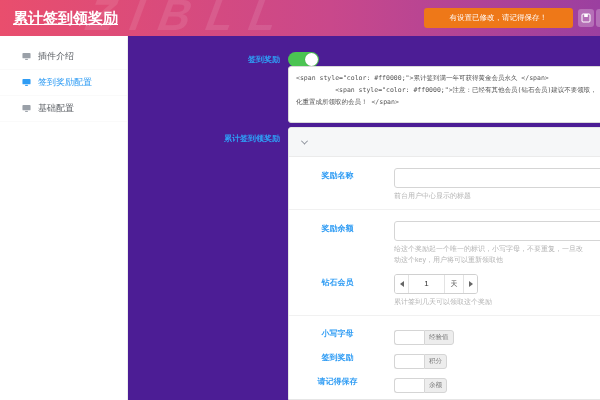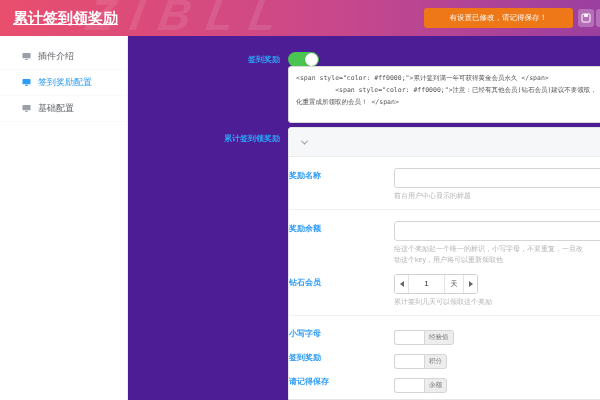--- a/index.html
+++ b/index.html
@@ -52,21 +52,21 @@
   .panel { position:absolute; left:160px; top:91px; width:340px; height:273px;
            background:#fff; border:1px solid #e6e6e6; border-radius:3px 3px 0 0; overflow:hidden; }
   .p-header { height:29px; background:#f6f7f8; border-bottom:1px solid #ebebeb;
               display:flex; align-items:center; padding-left:13px; cursor:pointer; }
   .chev { width:5px; height:5px; border-right:1px solid #8a8f99; border-bottom:1px solid #8a8f99;
           transform:rotate(45deg) translate(-1px,-1px); }
   .p-body { background:#fff; }
   .group { padding:5px 0 6px 0; }
   .group + .group { border-top:1px solid #f1f1f1; }
   .f-row { display:flex; margin:4px 0 2px 0; }
-  .f-label { width:105px; text-align:left; padding-right:8px; font-size:8px;
+  .f-label { width:105px; text-align:center; padding-right:8px; font-size:8px;
              font-weight:bold; color:#2f9cf4; line-height:20px; flex:none; }
   .f-label.sm { line-height:15px; }
   .f-ctrl { flex:1; min-width:0; overflow:visible; }
   .txt { width:220px; height:20px; border:1px solid #d5d5d5; border-radius:3px;
          background:#fff; font-size:8px; padding:0 5px; font-family:inherit; }
   .help { font-size:7px; color:#b5b5b5; line-height:1.55; margin-top:3px; white-space:pre; }
 
   
   .stepper { display:inline-flex; height:20px; border:1px solid #d0d0d0; border-radius:3px;
              overflow:hidden; background:#fff; }

